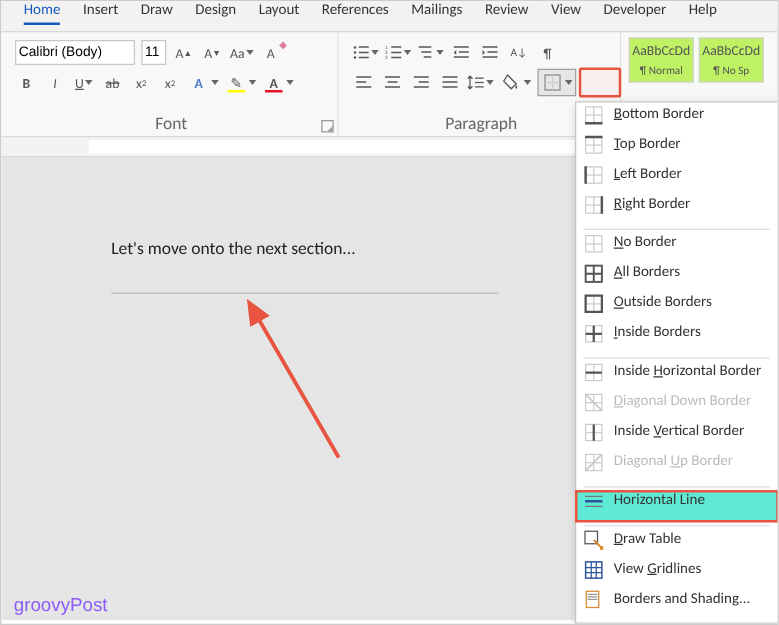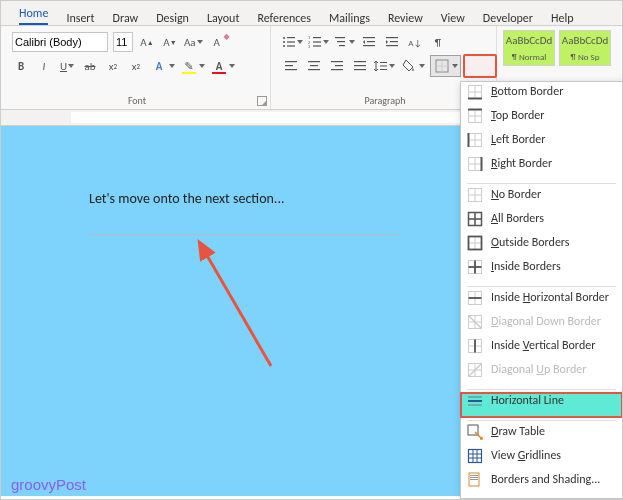--- a/index.html
+++ b/index.html
@@ -1,42 +1,42 @@
 <!DOCTYPE html>
 <html><head>
 <meta charset="utf-8">
 <style>
   * { box-sizing: border-box; margin: 0; padding: 0; }
   body { font-family: "Segoe UI", Calibri, sans-serif; font-size: 11px; color: #333; background: #fff; width: 623px; height: 500px; overflow: hidden; position: relative; border: 1px solid #ccc; }
-  .ribbon-tabs { display: flex; align-items: flex-end; height: 25px; background: #f3f2f1; border-bottom: 1px solid #d2d0ce; padding-left: 18px; gap: 18px; font-size: 12px; }
+  .ribbon-tabs { display: flex; align-items: flex-start; height: 25px; background: #f3f2f1; border-bottom: 1px solid #d2d0ce; padding-left: 18px; gap: 18px; font-size: 12px; }
   .ribbon-tabs .tab { cursor: pointer; color: #333; }
   .ribbon-tabs .tab.active { color: #185abd; border-bottom: 2px solid #185abd; padding-bottom: 3px; }
   .ribbon-body { height: 84px; background: #f8f8f8; border-bottom: 1px solid #d2d0ce; display: flex; }
   .group { display: flex; flex-direction: column; padding: 4px 8px 0 11px; border-right: 1px solid #e1dfdd; position: relative; }
-  .group-label { font-size: 10px; color: #666; text-align: center; margin-top: auto; padding-bottom: 2px; }
+  .group-label { font-size: 14px; color: #666; text-align: center; margin-top: auto; padding-bottom: 2px; }
   .row { display: flex; align-items: center; gap: 5px; height: 24px; }
   .ctl { display: inline-flex; align-items: center; justify-content: center; min-width: 18px; height: 18px; color: #555; font-size: 11px; cursor: pointer; }
   .ctl.bold { font-weight: bold; }
   .ctl.italic { font-style: italic; }
   .ctl.underline { text-decoration: underline; }
   .sel { height: 20px; border: 1px solid #c8c6c4; background: #fff; font-size: 11px; padding: 0 2px; }
   .sel.font { width: 96px; }
   .sel.size { width: 20px; }
   .caret { width: 0; height: 0; border-left: 3px solid transparent; border-right: 3px solid transparent; border-top: 4px solid #666; margin-left: 1px; display: inline-block; }
   .under-bar { position: absolute; bottom: 1px; left: 2px; right: 2px; height: 2px; }
   .ctl-wrap { position: relative; display: inline-flex; align-items: center; }
   .styles-group { display: flex; flex-direction: column; padding: 4px 0 0 6px; }
   .style-box { width: 52px; height: 36px; border: 1px solid #d2d0ce; background: #bef264; display: flex; flex-direction: column; align-items: center; justify-content: center; font-size: 10px; color: #555; margin-right: 4px; }
   .style-box .preview { font-size: 11px; color: #555; }
   .style-box .name { font-size: 9px; margin-top: 4px; }
   .styles-row { display: flex; }
   .borders-btn-hl { position: absolute; top: 53px; left: 462px; width: 34px; height: 24px; border: 2px solid #e8543f; border-radius: 2px; background: rgba(232,84,63,.06); z-index: 5; }
   .ruler { height: 16px; background: #f3f2f1; border-bottom: 1px solid #d2d0ce; position: relative; }
   .ruler .white { position: absolute; left: 70px; right: 0; top: 2px; bottom: 2px; background: #fff; }
-  .doc-area { position: relative; background: #7dd3fc; height: 370px; }
+  .doc-area { position: relative; background: #e5e5e5; height: 370px; }
   .doc-text { position: absolute; left: 88px; top: 64px; font-family: Calibri, sans-serif; font-size: 14px; color: #222; }
   .doc-hr { position: absolute; left: 88px; top: 108px; width: 310px; height: 1px; background: #bbb; }
   .arrow-wrap { position: absolute; left: 150px; top: 110px; width: 140px; height: 140px; pointer-events: none; }
   .dropdown { position: absolute; left: 459px; top: 80px; width: 163px; background: #fff; border: 1px solid #c8c6c4; box-shadow: 2px 3px 8px rgba(0,0,0,.25); z-index: 10; padding: 2px 0; }
   .dd-item { display: flex; align-items: flex-start; height: 24px; padding: 0 8px 0 6px; gap: 8px; font-size: 12px; color: #333; cursor: pointer; }
   .dd-item.disabled { color: #bbb; cursor: default; }
   .dd-item.highlighted { background: #5eead4; outline: 2px solid #e8543f; outline-offset: -1px; }
   .dd-sep { height: 1px; background: #e1dfdd; margin: 3px 6px; }
   .dd-icon { width: 16px; height: 16px; flex-shrink: 0; display: inline-flex; align-items: center; justify-content: center; }
   .dd-icon svg { width: 16px; height: 16px; }

